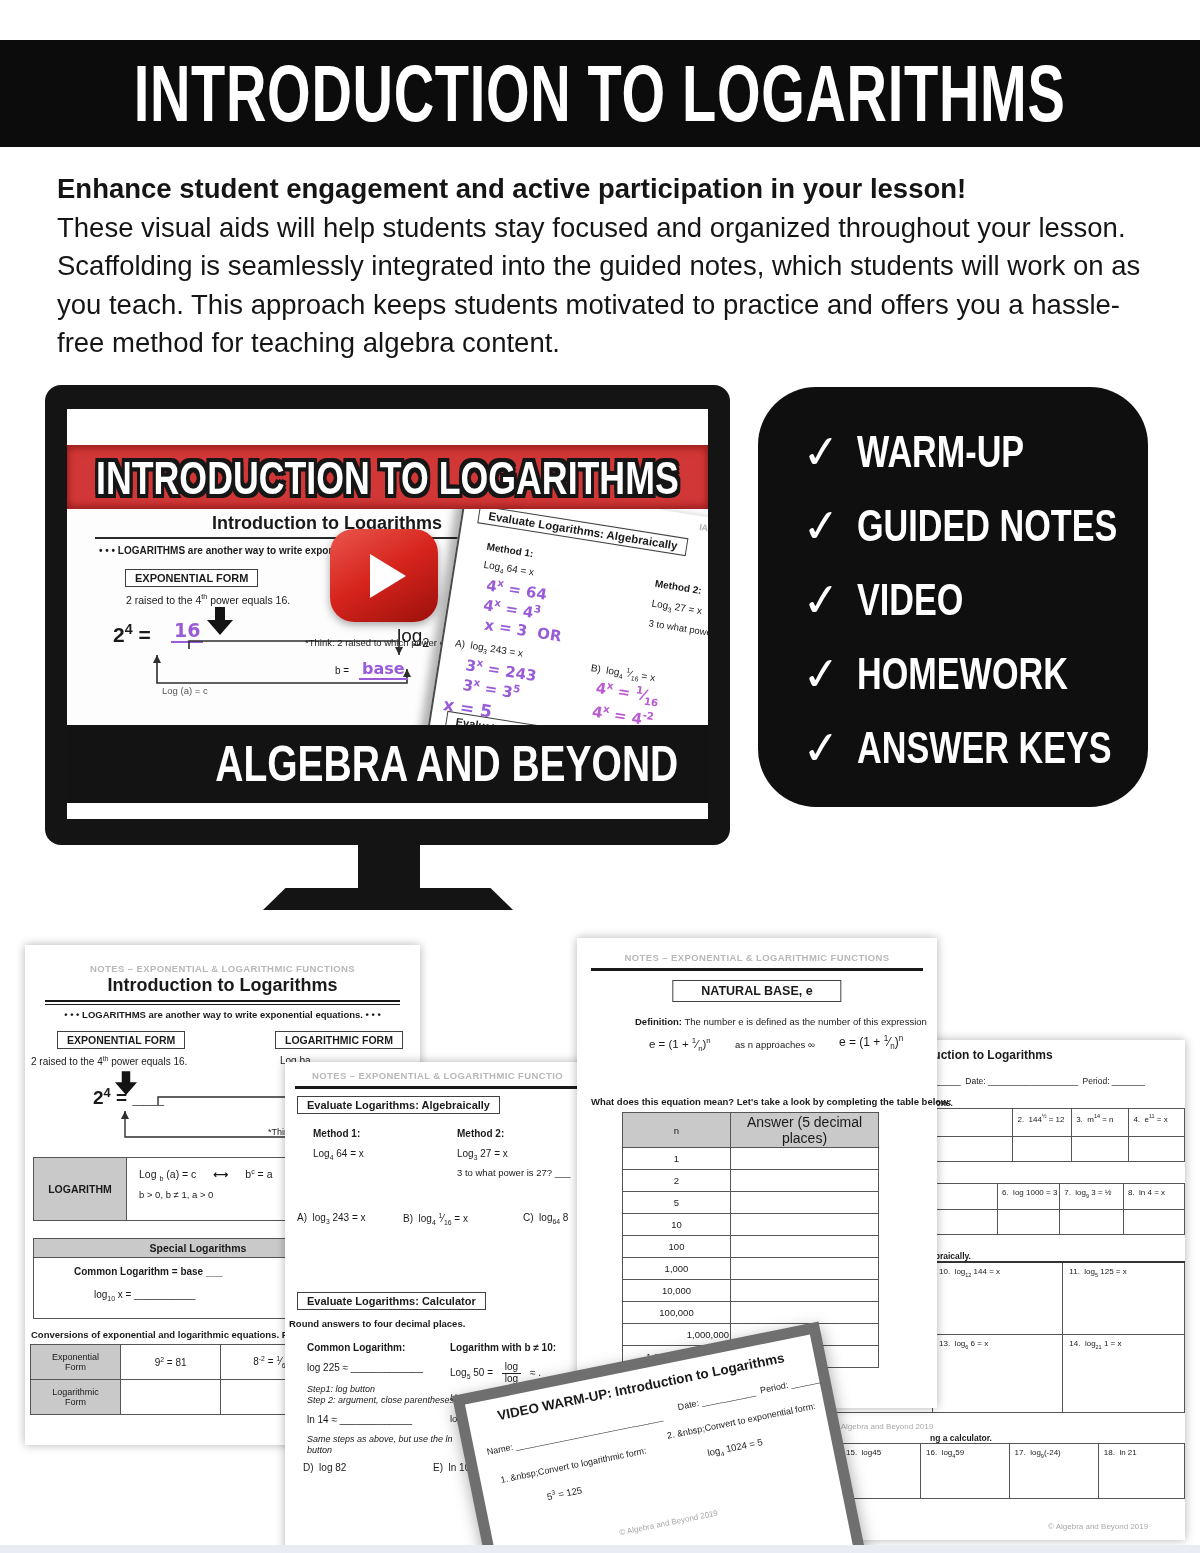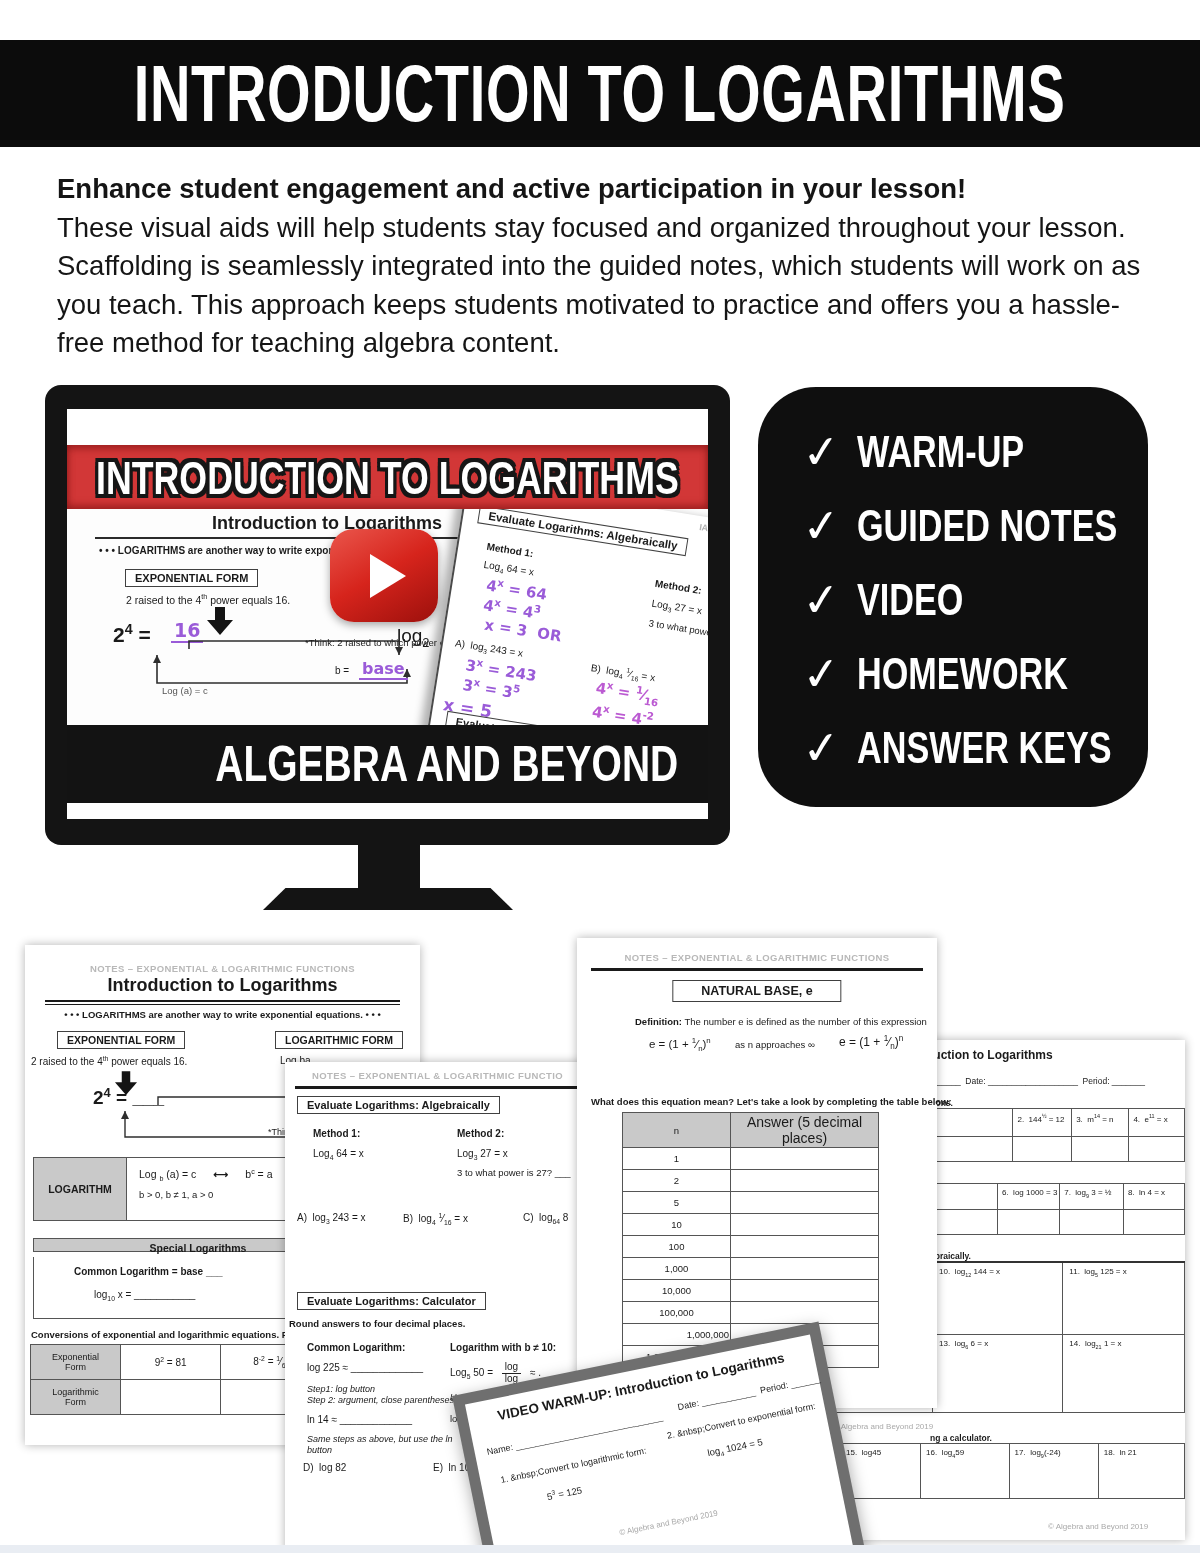--- a/index.html
+++ b/index.html
@@ -222,21 +222,21 @@
     <span class="t" style="left:243px;top:182px;font-size:9px;">*Think: 2 raised t</span>
     <div class="abs" style="left:8px;top:212px;width:330px;height:62px;border:1px solid #555;display:flex;">
       <div style="width:92px;background:#c9c9c9;border-right:1px solid #555;display:flex;align-items:center;justify-content:center;font-weight:700;font-size:10.5px;">LOGARITHM</div>
       <div style="padding:9px 0 0 12px;font-size:10.5px;">
         <span>Log <sub>b</sub> (a) = c</span>
         <span style="padding:0 14px;font-weight:700;">⟷</span>
         <span>b<sup>c</sup> = a</span>
         <div style="font-size:9.5px;margin-top:6px;">b &gt; 0, b ≠ 1, a &gt; 0</div>
       </div>
     </div>
-    <div class="abs" style="left:8px;top:293px;width:330px;height:14px;background:#c9c9c9;border:1px solid #555;box-sizing:border-box;text-align:center;font-weight:700;font-size:10.5px;line-height:18px;">Special Logarithms</div>
+    <div class="abs" style="left:8px;top:293px;width:330px;height:20px;background:#c9c9c9;border:1px solid #555;box-sizing:border-box;text-align:center;font-weight:700;font-size:10.5px;line-height:18px;">Special Logarithms</div>
     <div class="abs" style="left:8px;top:312px;width:330px;height:62px;border:1px solid #555;border-top:none;box-sizing:border-box;">
       <div class="abs" style="left:252px;top:0;width:1px;height:100%;background:#555;"></div>
       <span class="t b" style="left:40px;top:9px;font-size:10px;">Common Logarithm = base ___</span>
       <span class="t" style="left:60px;top:32px;font-size:10px;">log<sub>10</sub> x = ___________</span>
       <span class="t b" style="left:262px;top:9px;font-size:10px;">Natural Lo</span>
       <span class="t" style="left:275px;top:32px;font-size:10px;">log<sub>e</sub> :</span>
     </div>
     <div class="t b" style="left:6px;top:384px;font-size:9.5px;">Conversions of exponential and logarithmic equations. Fill in the t</div>
     <table class="ws" style="left:5px;top:399px;">
       <tbody>

